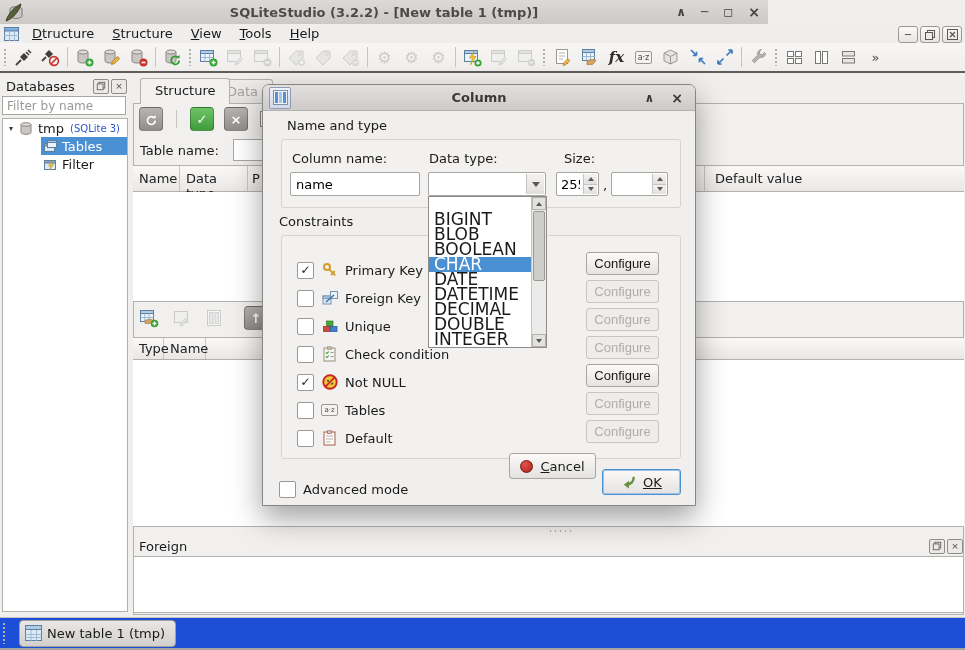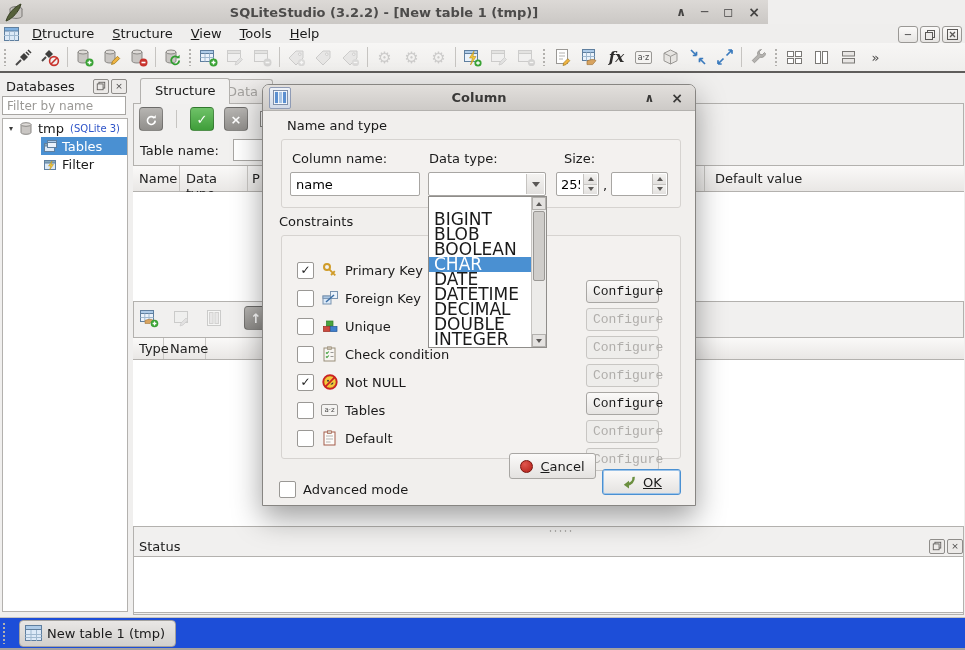--- a/index.html
+++ b/index.html
@@ -94,21 +94,21 @@
   .ddbtn{position:absolute;left:0;right:0;height:13px;background:#e4e2e0;border:1px solid #b3b1ae;display:flex;align-items:center;justify-content:center;box-sizing:border-box;}
   .ddthumb{position:absolute;left:1px;right:1px;top:14px;height:68px;background:#cfcdca;border:1px solid #9a9895;border-radius:2px;}
   
   .crow{position:absolute;left:34px;height:22px;display:flex;align-items:center;gap:7px;margin-top:8px;}
   .cb{width:15px;height:15px;background:#fff;border:1px solid #9a9895;border-radius:2px;flex:none;
     display:flex;align-items:center;justify-content:center;font-size:12px;font-weight:bold;color:#1a1a1a;}
   .cb::after{content:"";}
   .cb.checked::after{content:"✓";}
   .cicon{width:17px;height:17px;flex:none;display:flex;align-items:center;justify-content:center;}
   .cfg{position:absolute;left:323px;width:73px;height:23px;border:1px solid #a8a6a3;border-radius:3px;
-    background:linear-gradient(#fbfaf9,#e6e4e2);font-family:Liberation Mono, monospace;font-size:13px;color:#1a1a1a;margin-top:28px;}
+    background:linear-gradient(#fbfaf9,#e6e4e2);font-family:Liberation Sans, sans-serif;font-size:13px;color:#1a1a1a;}
   .cfg.disabled{color:#b0aeab;background:#eeedeb;border-color:#c8c6c3;}
   .dlg-btn{position:absolute;height:26px;border:1px solid #a8a6a3;border-radius:3px;background:linear-gradient(#fbfaf9,#e4e2e0);
     display:flex;align-items:center;justify-content:center;gap:7px;font-family:inherit;font-size:13px;color:#1a1a1a;box-sizing:border-box;}
   .dlg-btn.default{border:1px solid #4a90d2;box-shadow:0 0 0 1px #9cc3e8 inset;text-decoration:underline;}
   .redball{width:13px;height:13px;border-radius:50%;background:radial-gradient(circle at 35% 30%,#e0564e,#b01f17);border:1px solid #7a120c;box-sizing:border-box;flex:none;}
   
   .statusbox{left:133px;top:556px;width:831px;height:57px;background:#fff;border:1px solid #b3b1ae;box-sizing:border-box;}
   .taskbar{left:0;top:617px;width:965px;height:33px;background:#1d4ed8;border-top:1px solid #c6c4c1;
     border-bottom:2px solid #a5a2a0;display:flex;align-items:center;box-sizing:border-box;}
   .taskbtn{height:25px;margin-left:10px;padding:0 10px 0 5px;border:1px solid #a3a19e;border-radius:4px;
@@ -492,21 +492,21 @@
   <div class="abs gridhead" style="left:133px;top:337px;width:831px;height:23px">
     <span class="gh" style="width:31px;padding-top:3px">Type</span>
     <span class="gh" style="width:42px;padding-top:3px">Name</span>
     <span class="gh" style="flex:1;border-right:none"></span>
   </div>
   <div class="abs gridbody" style="left:133px;top:360px;width:831px;height:166px"></div>
 
   <div class="abs dots-h"></div>
 
   <div class="abs dockhead" style="left:139px;top:537px;width:824px;height:18px">
-    <span class="side-title">Status</span>
+    <span class="side-title">Foreign</span>
     <span class="dockbtn">
         <svg width="10" height="10" viewBox="0 0 12 12">
           <rect x="3.5" y="1.5" width="7" height="7" fill="none" stroke="#5a5856"></rect>
           <rect x="1.5" y="3.5" width="7" height="7" fill="#eceae8" stroke="#5a5856"></rect>
         </svg>
       </span>
     <span class="dockbtn">×</span>
   </div>
   <div class="abs statusbox"></div>
 

